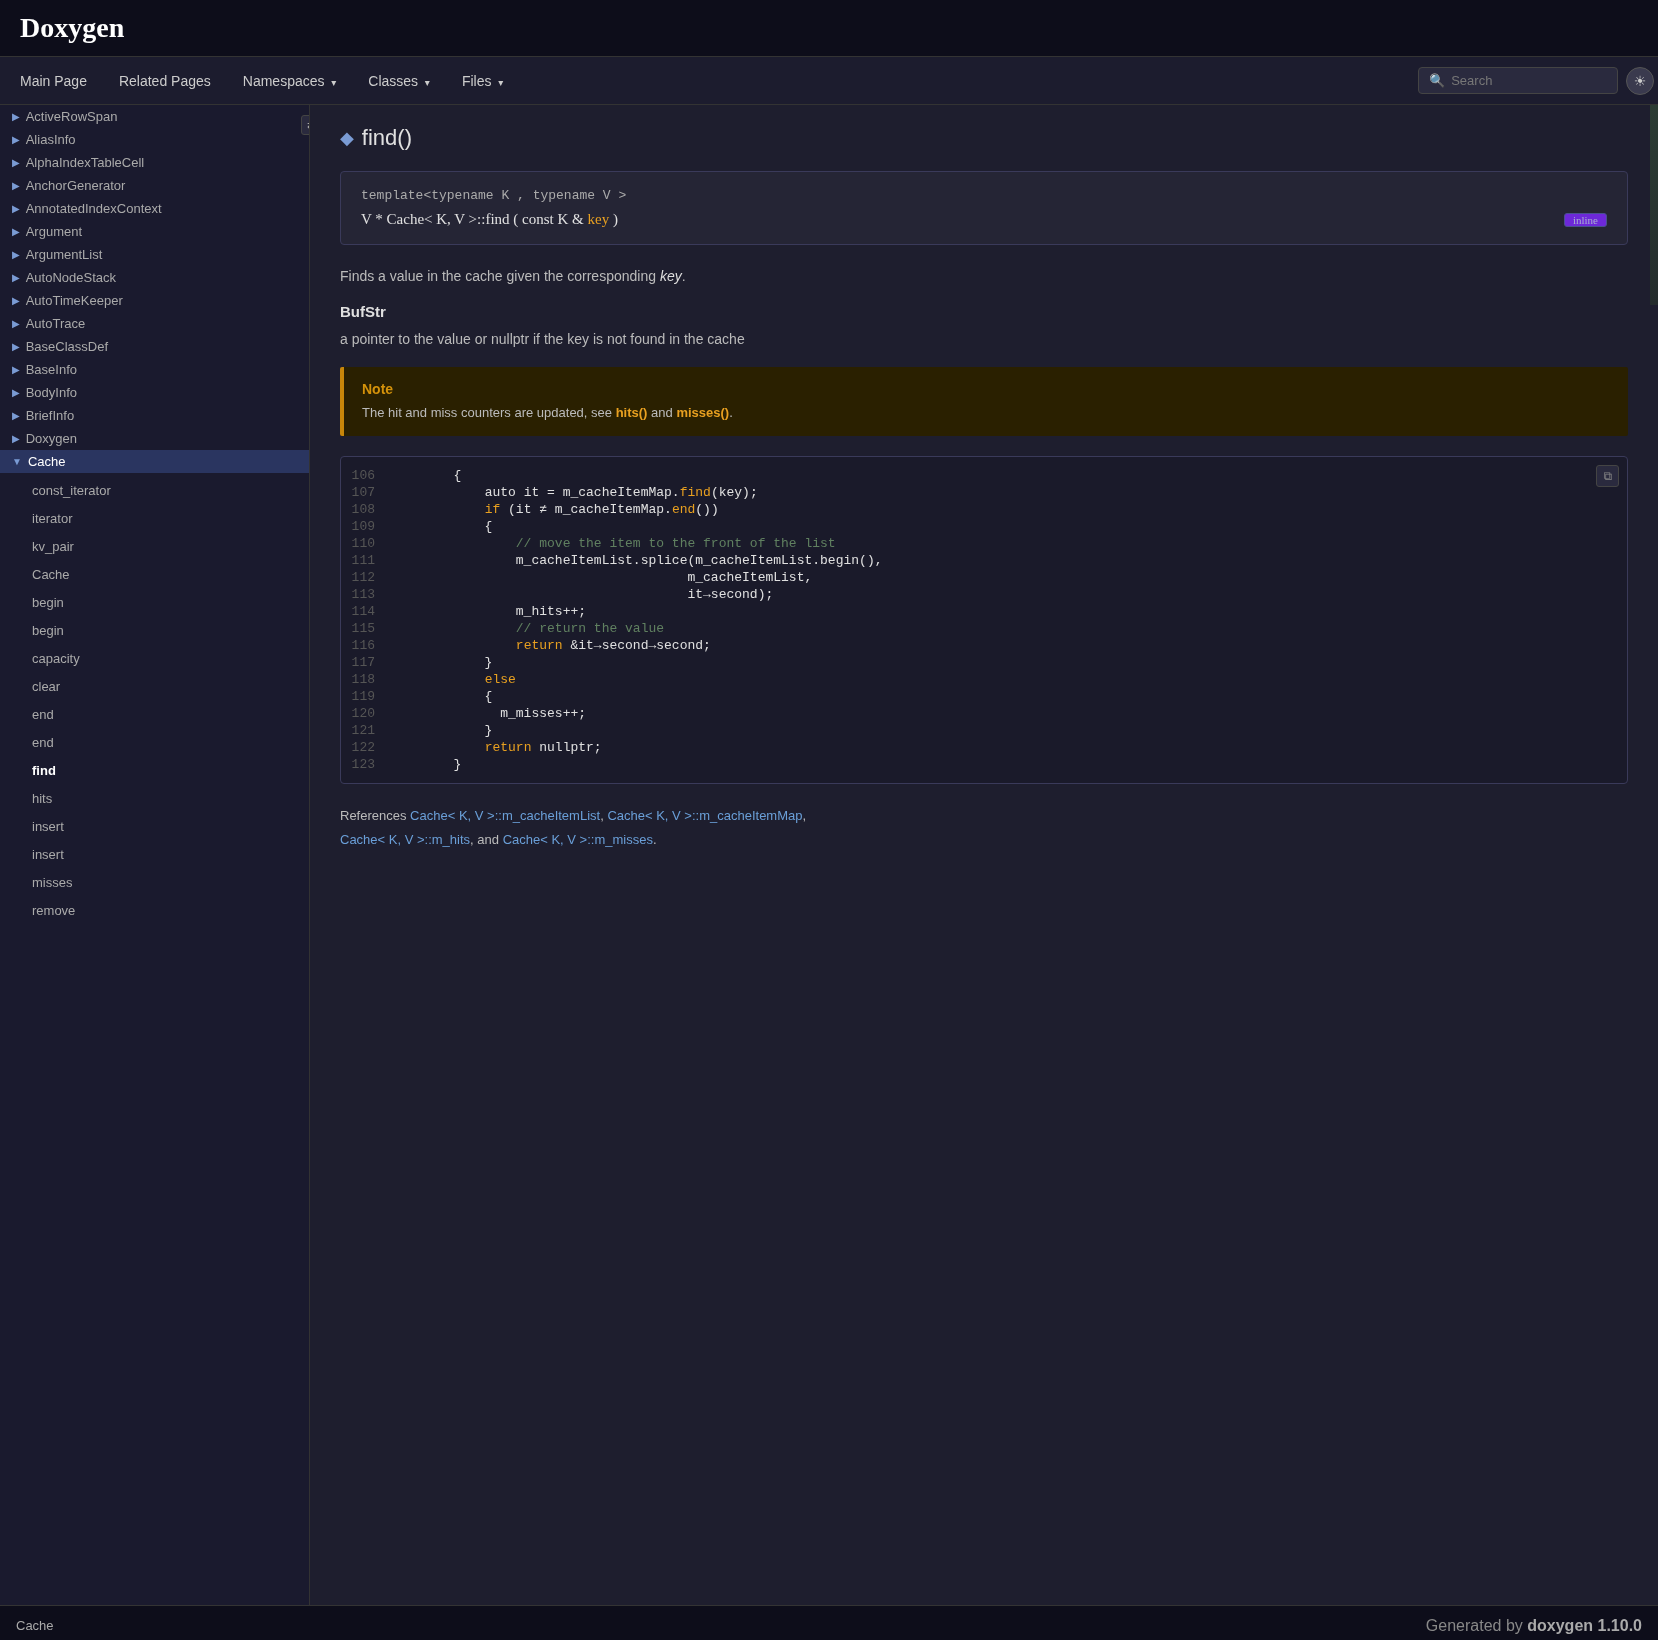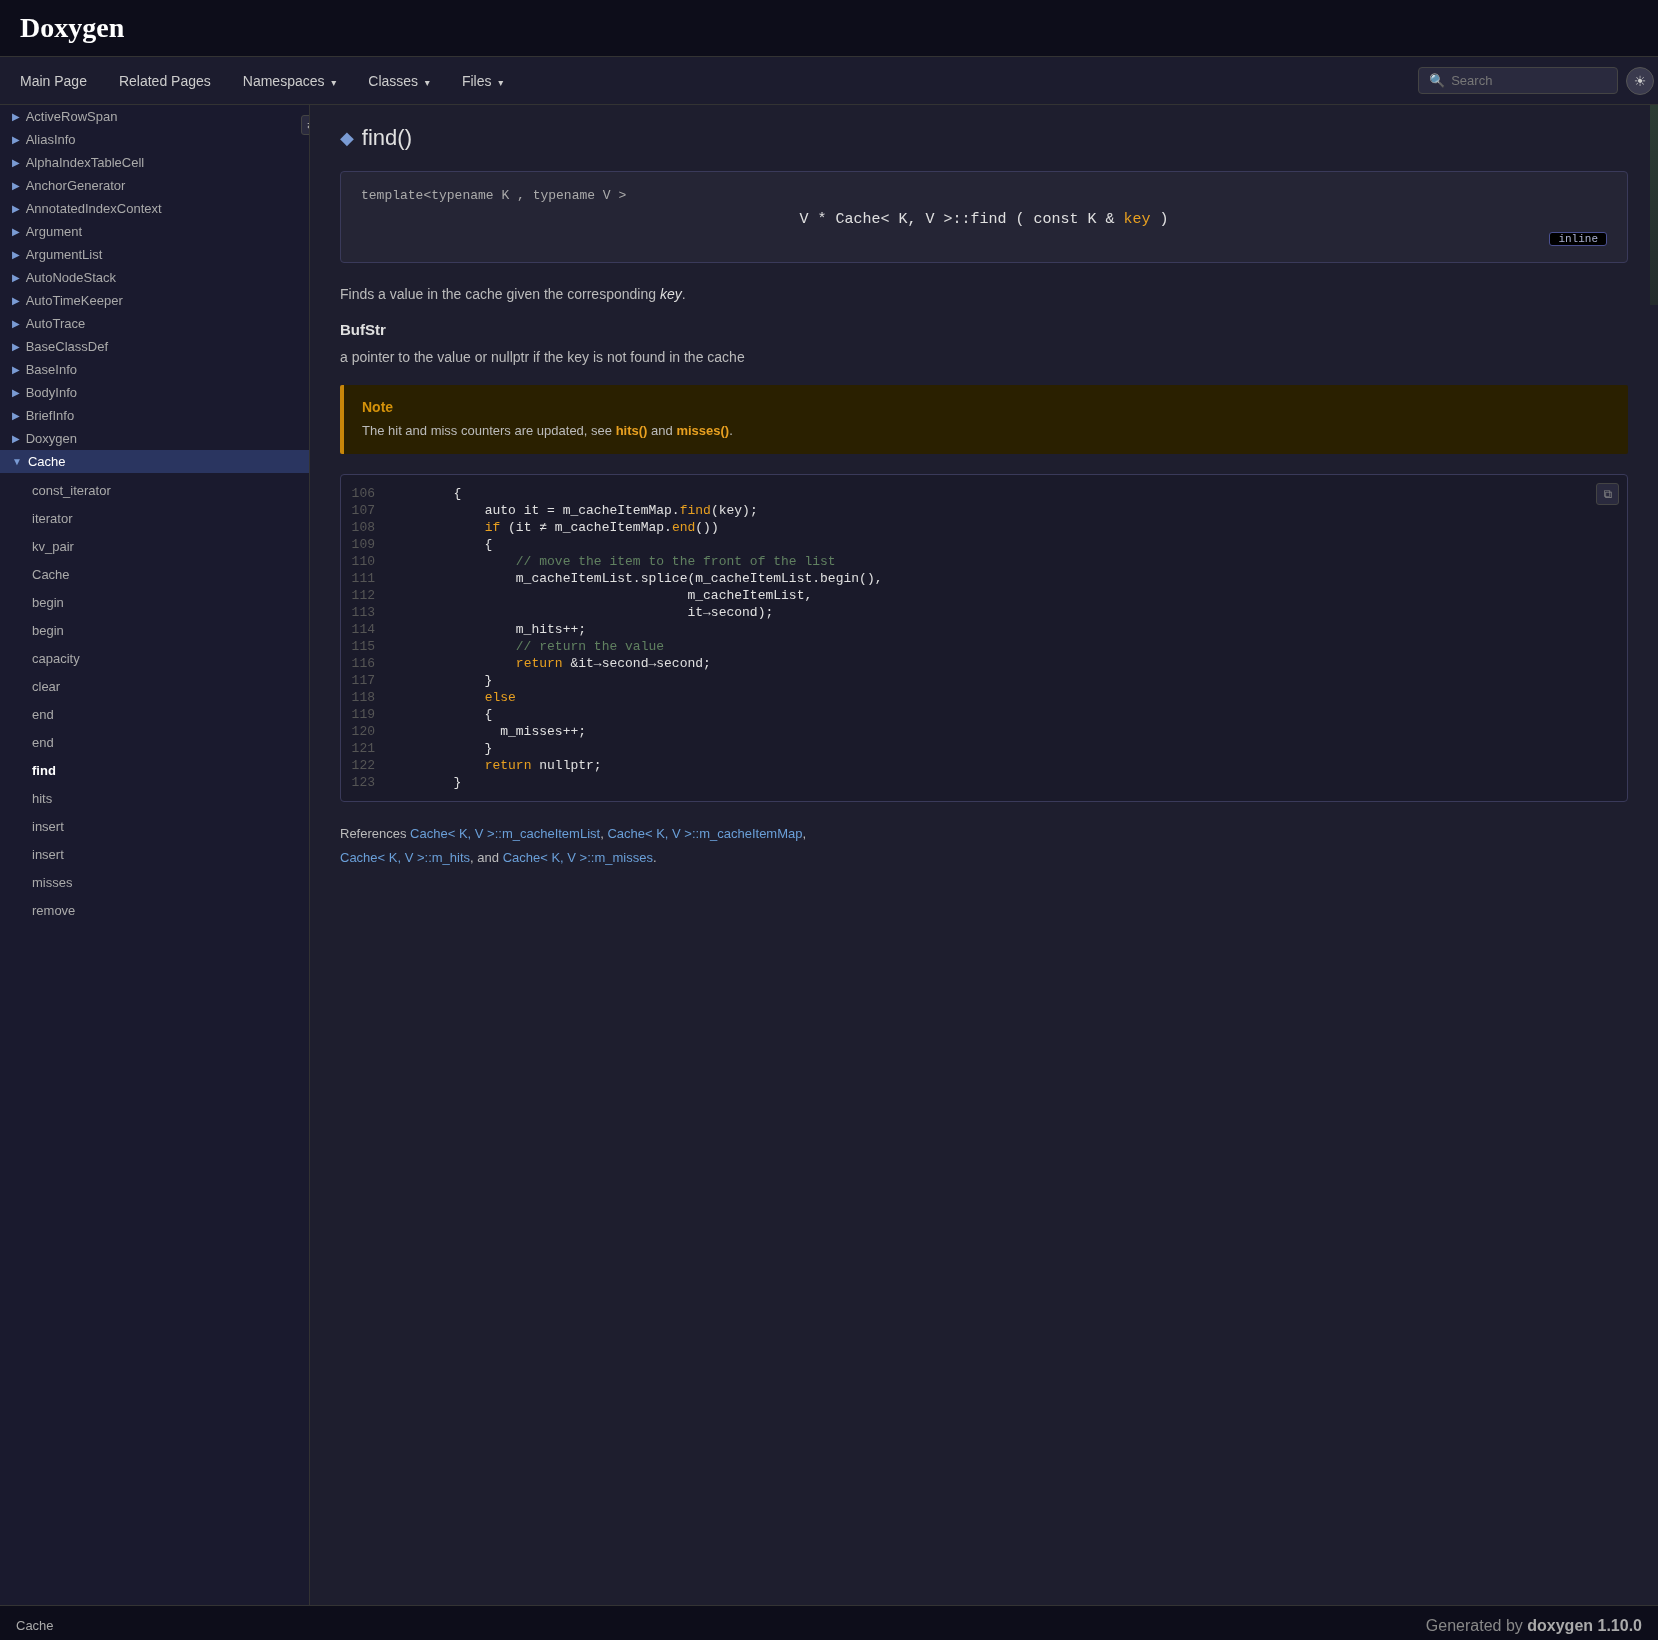--- a/index.html
+++ b/index.html
@@ -175,33 +175,32 @@
       margin-bottom: 20px;
       margin-top: 16px;
     }
     .func-template {
       color: #aaa;
       font-family: 'Courier New', monospace;
       font-size: 13px;
       margin-bottom: 8px;
     }
     .func-sig {
-      font-family: Liberation Mono, monospace;
+      font-family: Liberation Serif, serif;
       font-size: 15px;
       color: #e0e0e0;
       display: flex;
       align-items: center;
       gap: 4px;
-      flex-direction: column;
     }
     .func-sig .keyword-color {
       color: #e8a020;
     }
     .inline-badge {
-      background: #000000;
+      background: #6d28d9;
       border: 1px solid #4a5090;
       color: #aab0d0;
       font-size: 11px;
       padding: 0 8px;
       border-radius: 3px;
       margin-left: auto;
     }
 
     .description {
       color: #bbb;

